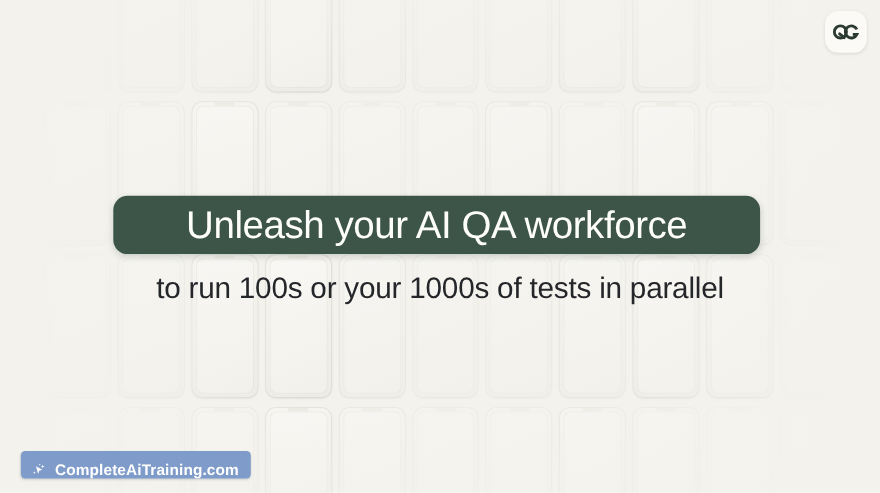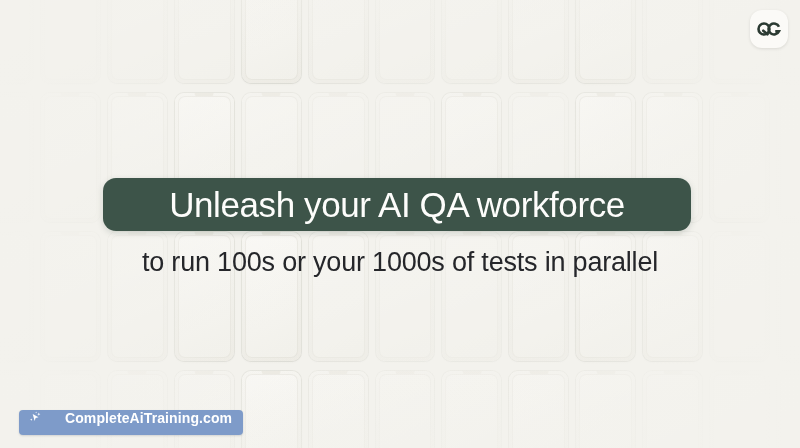--- a/index.html
+++ b/index.html
@@ -132,22 +132,22 @@
     white-space: nowrap;
   }
 
   
   #watermark-badge {
     position: absolute;
     left: 19px;
     top: 410px;
     height: 25px;
     display: flex;
-    align-items: flex-start;
-    gap: 22px;
+    align-items: flex-end;
+    gap: 7px;
     padding: 0 11px 0 9px;
     border-radius: 4px;
     background: #7e9bc9;
     box-shadow: 0 1px 2px rgba(60,70,90,.18);
   }
   #watermark-icon { display: block; flex: 0 0 auto; }
   #watermark-label {
     color: #ffffff;
     font-size: 14px;
     font-weight: 700;

